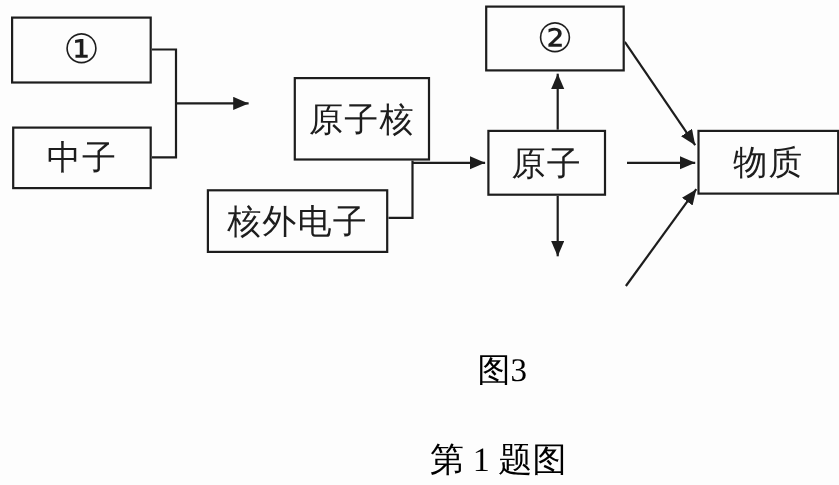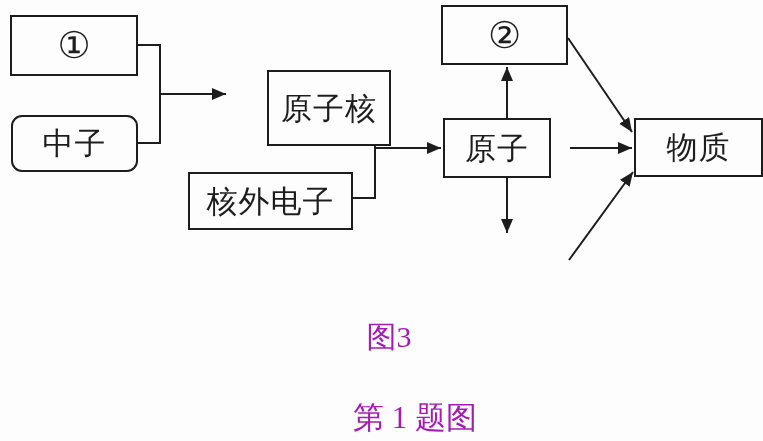--- a/index.html
+++ b/index.html
@@ -42,27 +42,27 @@
     letter-spacing: 1px;
     white-space: nowrap;
     line-height: 1;
   }
   .node.circled {
     font-size: 37px;
     letter-spacing: 0;
   }
   .caption {
     position: absolute;
-    color: #a21caf;
-    text-align: center;
+    color: #000000;
+    text-align: right;
     line-height: 1.1;
     white-space: pre;
   }
   #n-box1      { left: 10px;  top: 15px;  width: 128px; height: 61px; }
-  #n-neutron   { left: 11px;  top: 115px; width: 127px; height: 57px; border-radius: 11px; }
+  #n-neutron   { left: 11px;  top: 115px; width: 127px; height: 57px; }
   #n-nucleus   { left: 224px; top: 70px;  width: 124px; height: 76px; margin-left: 43px; }
   #n-electrons { left: 188px; top: 172px; width: 165px; height: 58px; align-items: center; }
   #n-box2      { left: 441px; top: 5px;   width: 127px; height: 60px; }
   #n-atom      { left: 443px; top: 118px; width: 108px; height: 60px; }
   #n-molecule  { left: 443px; top: 235px; width: 126px; height: 61px; }
   #n-matter    { left: 634px; top: 118px; width: 129px; height: 59px; }
   #figure-caption   { left: 299px; top: 320px; width: 180px; font-size: 30px; }
   #question-caption { left: 315px; top: 401px; width: 200px; font-size: 31px; }
 </style>
 </head>

